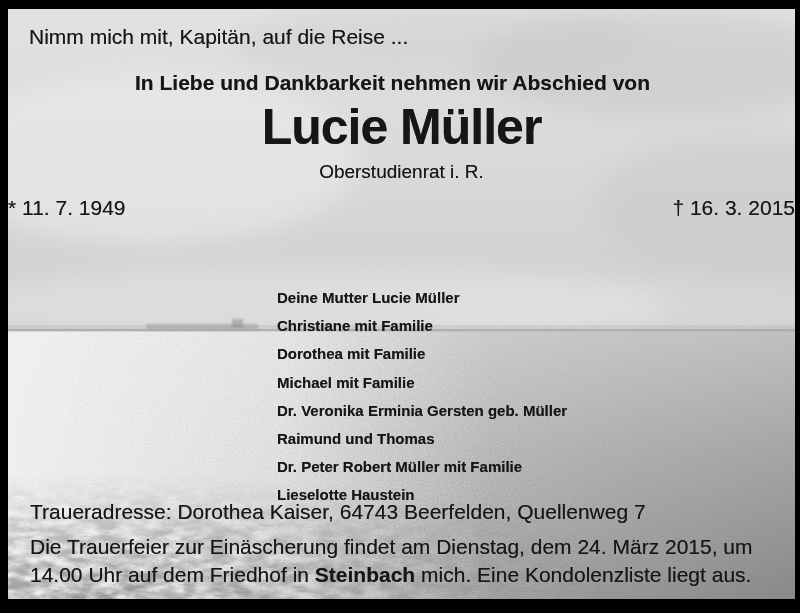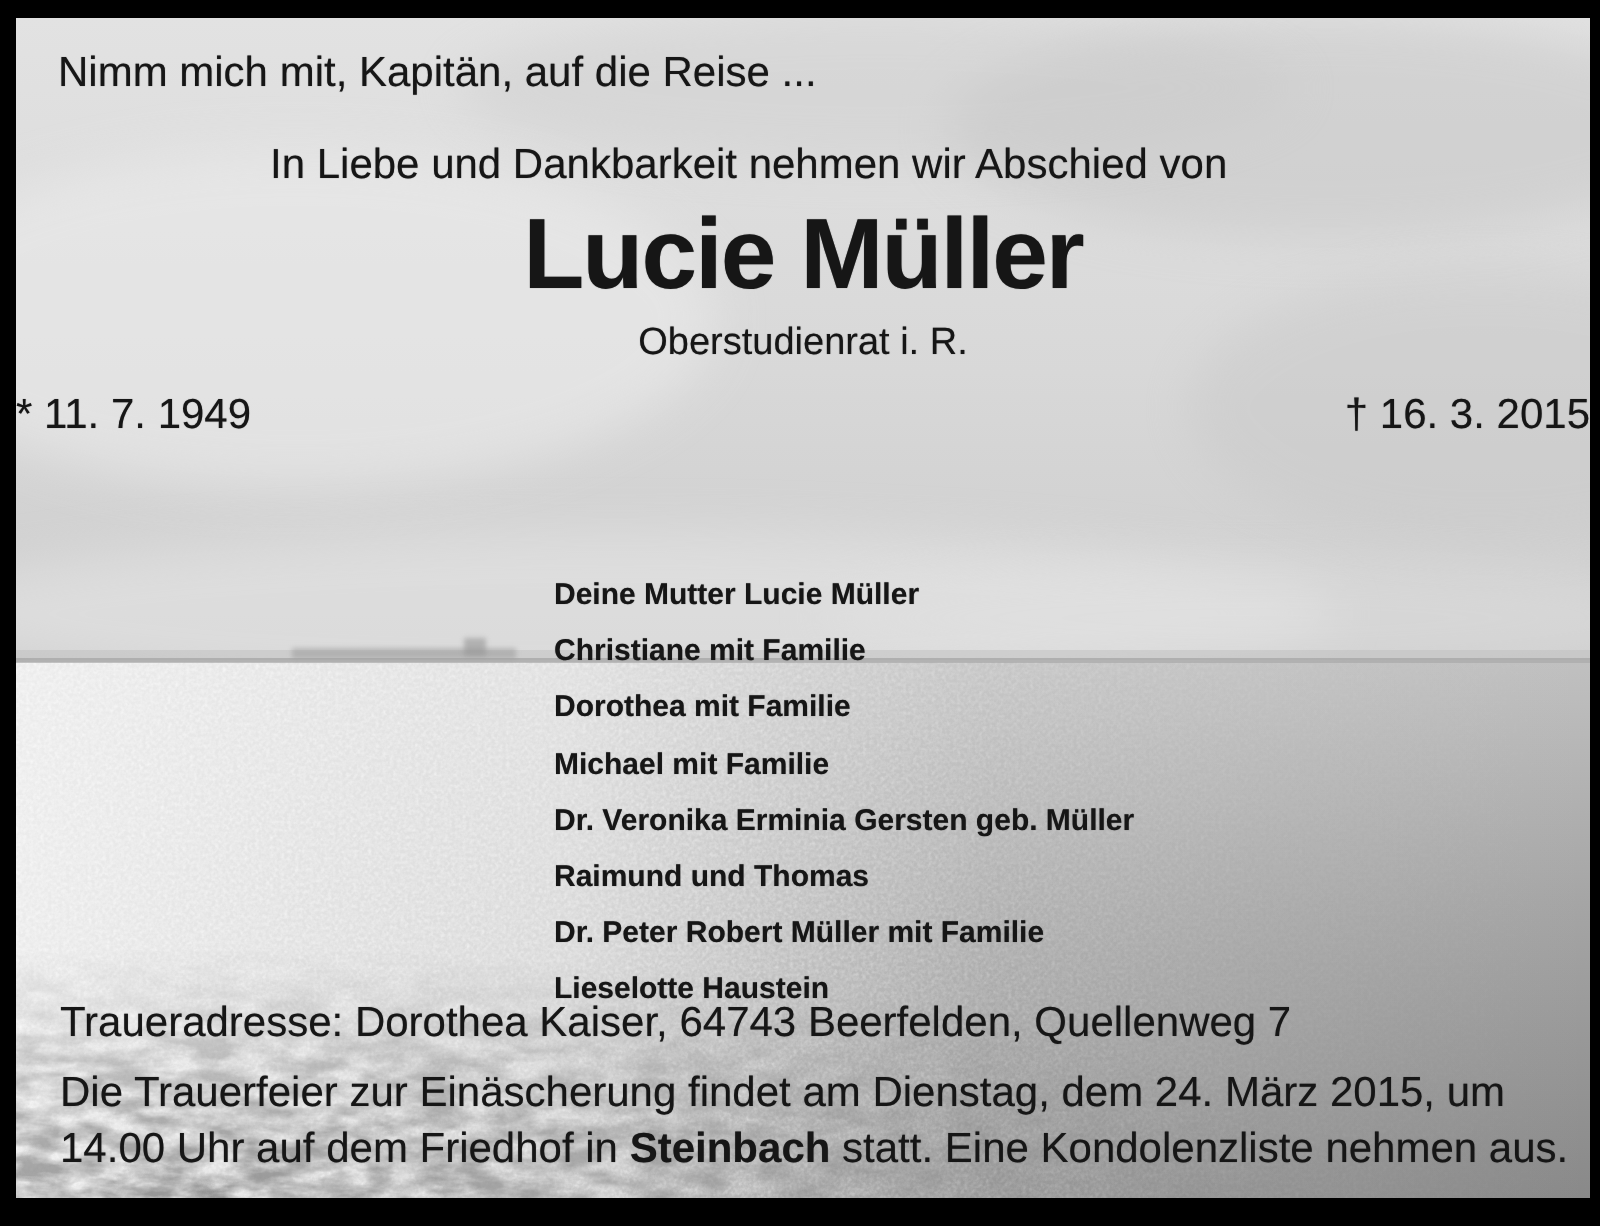--- a/index.html
+++ b/index.html
@@ -19,21 +19,21 @@
     background:#cfcfcf;
   }
   .photo svg{position:absolute;left:0;top:0;width:100%;height:100%;display:block;}
   .txt{
     position:absolute;
     white-space:nowrap;
     line-height:1.18;
     text-shadow:0 0 .5px rgba(22,22,22,.55);
   }
   .t-epigraph{left:29px;top:25px;font-size:21px;}
-  .t-intro{left:135px;top:71px;font-size:21px;}
+  .t-intro{left:135px;top:71px;font-size:21px;font-weight:bold;}
   .t-name{
     left:8px;right:5px;top:98px;
     text-align:center;
     font-size:50px;font-weight:700;letter-spacing:-1px;
   }
   .t-title{left:8px;right:5px;top:161px;text-align:center;font-size:19px;}
   .t-dates{
     left:8px;right:5px;top:196px;
     display:flex;justify-content:space-between;gap:17px;
     font-size:21px;
@@ -149,16 +149,16 @@
       <div class="mourner-row"><span>Lieselotte Haustein</span></div>
     </div>
 
   <div class="txt t-address">Traueradresse: Dorothea Kaiser, 64743 Beerfelden, Quellenweg 7</div>
 
   <div class="txt t-funeral1">Die Trauerfeier zur Einäscherung findet am Dienstag, dem 24. März 2015, um</div>
 
   <div class="txt t-funeral2">
     <span>14.00 Uhr auf dem Friedhof in</span>
     <span class="bold">Steinbach</span>
-    <span>statt. Eine Kondolenzliste nehmen aus.</span>
+    <span>mich. Eine Kondolenzliste liegt aus.</span>
   </div>
 
 </div>
 
 </body></html>

